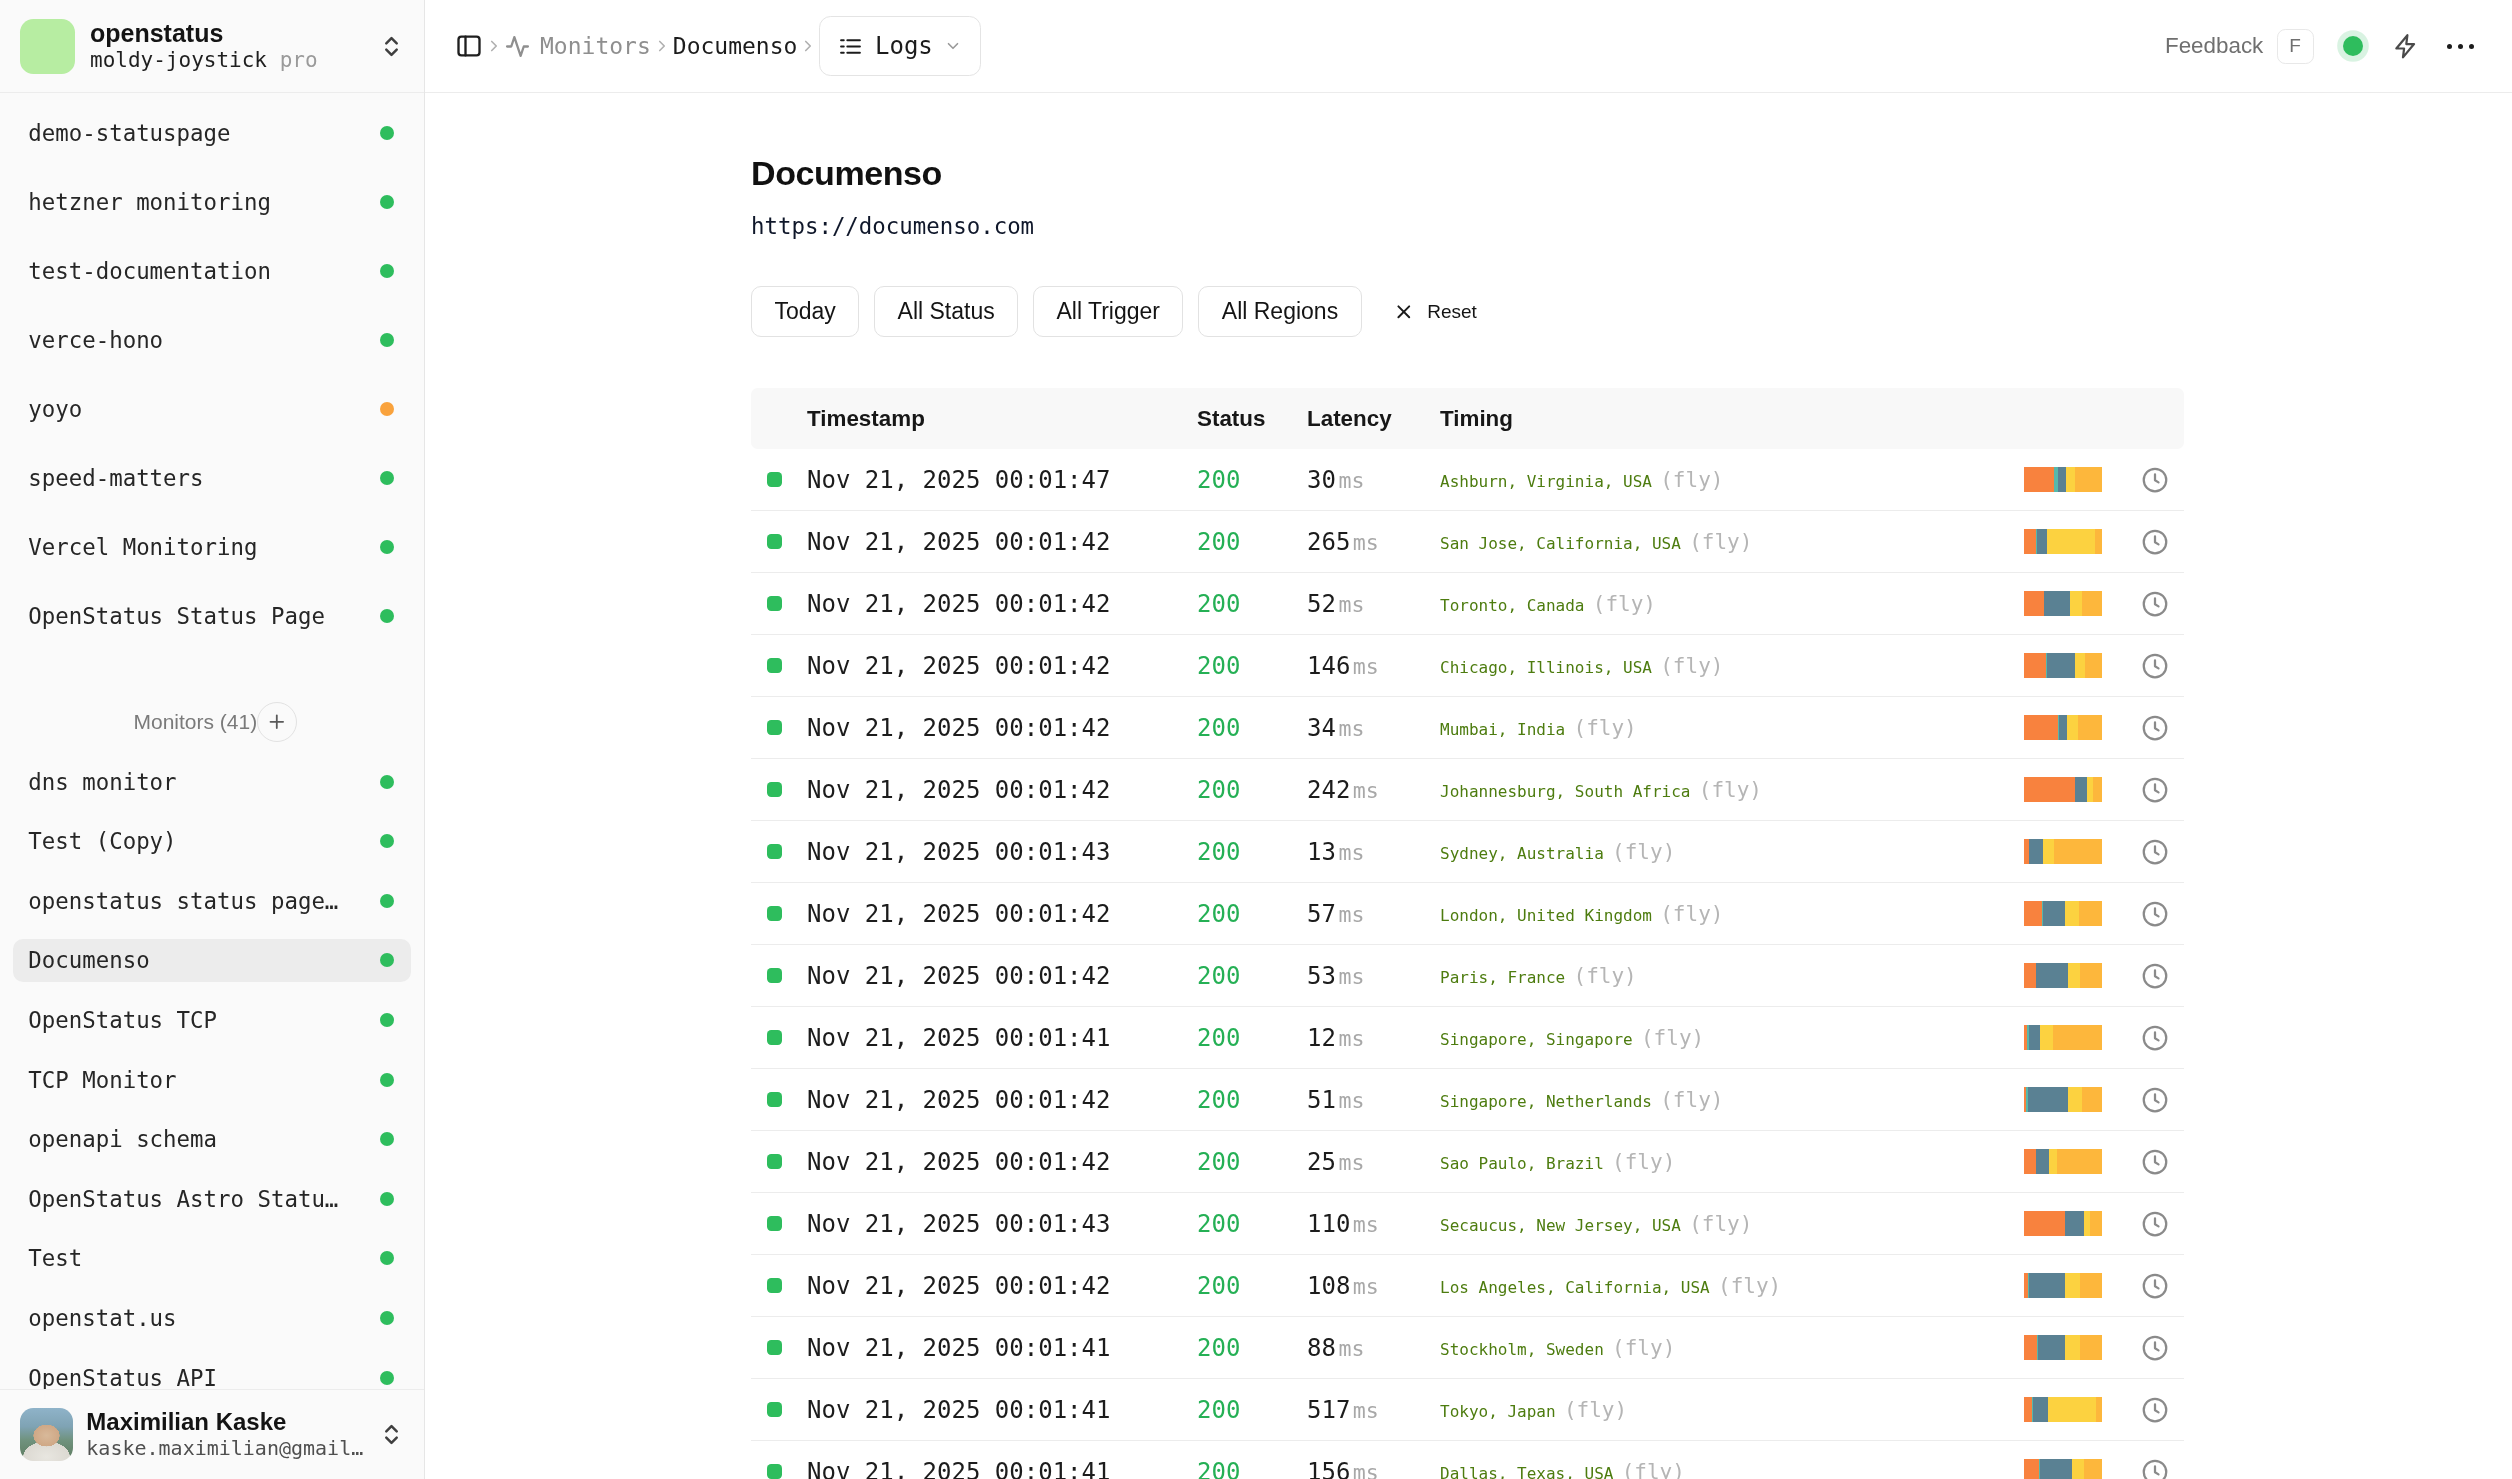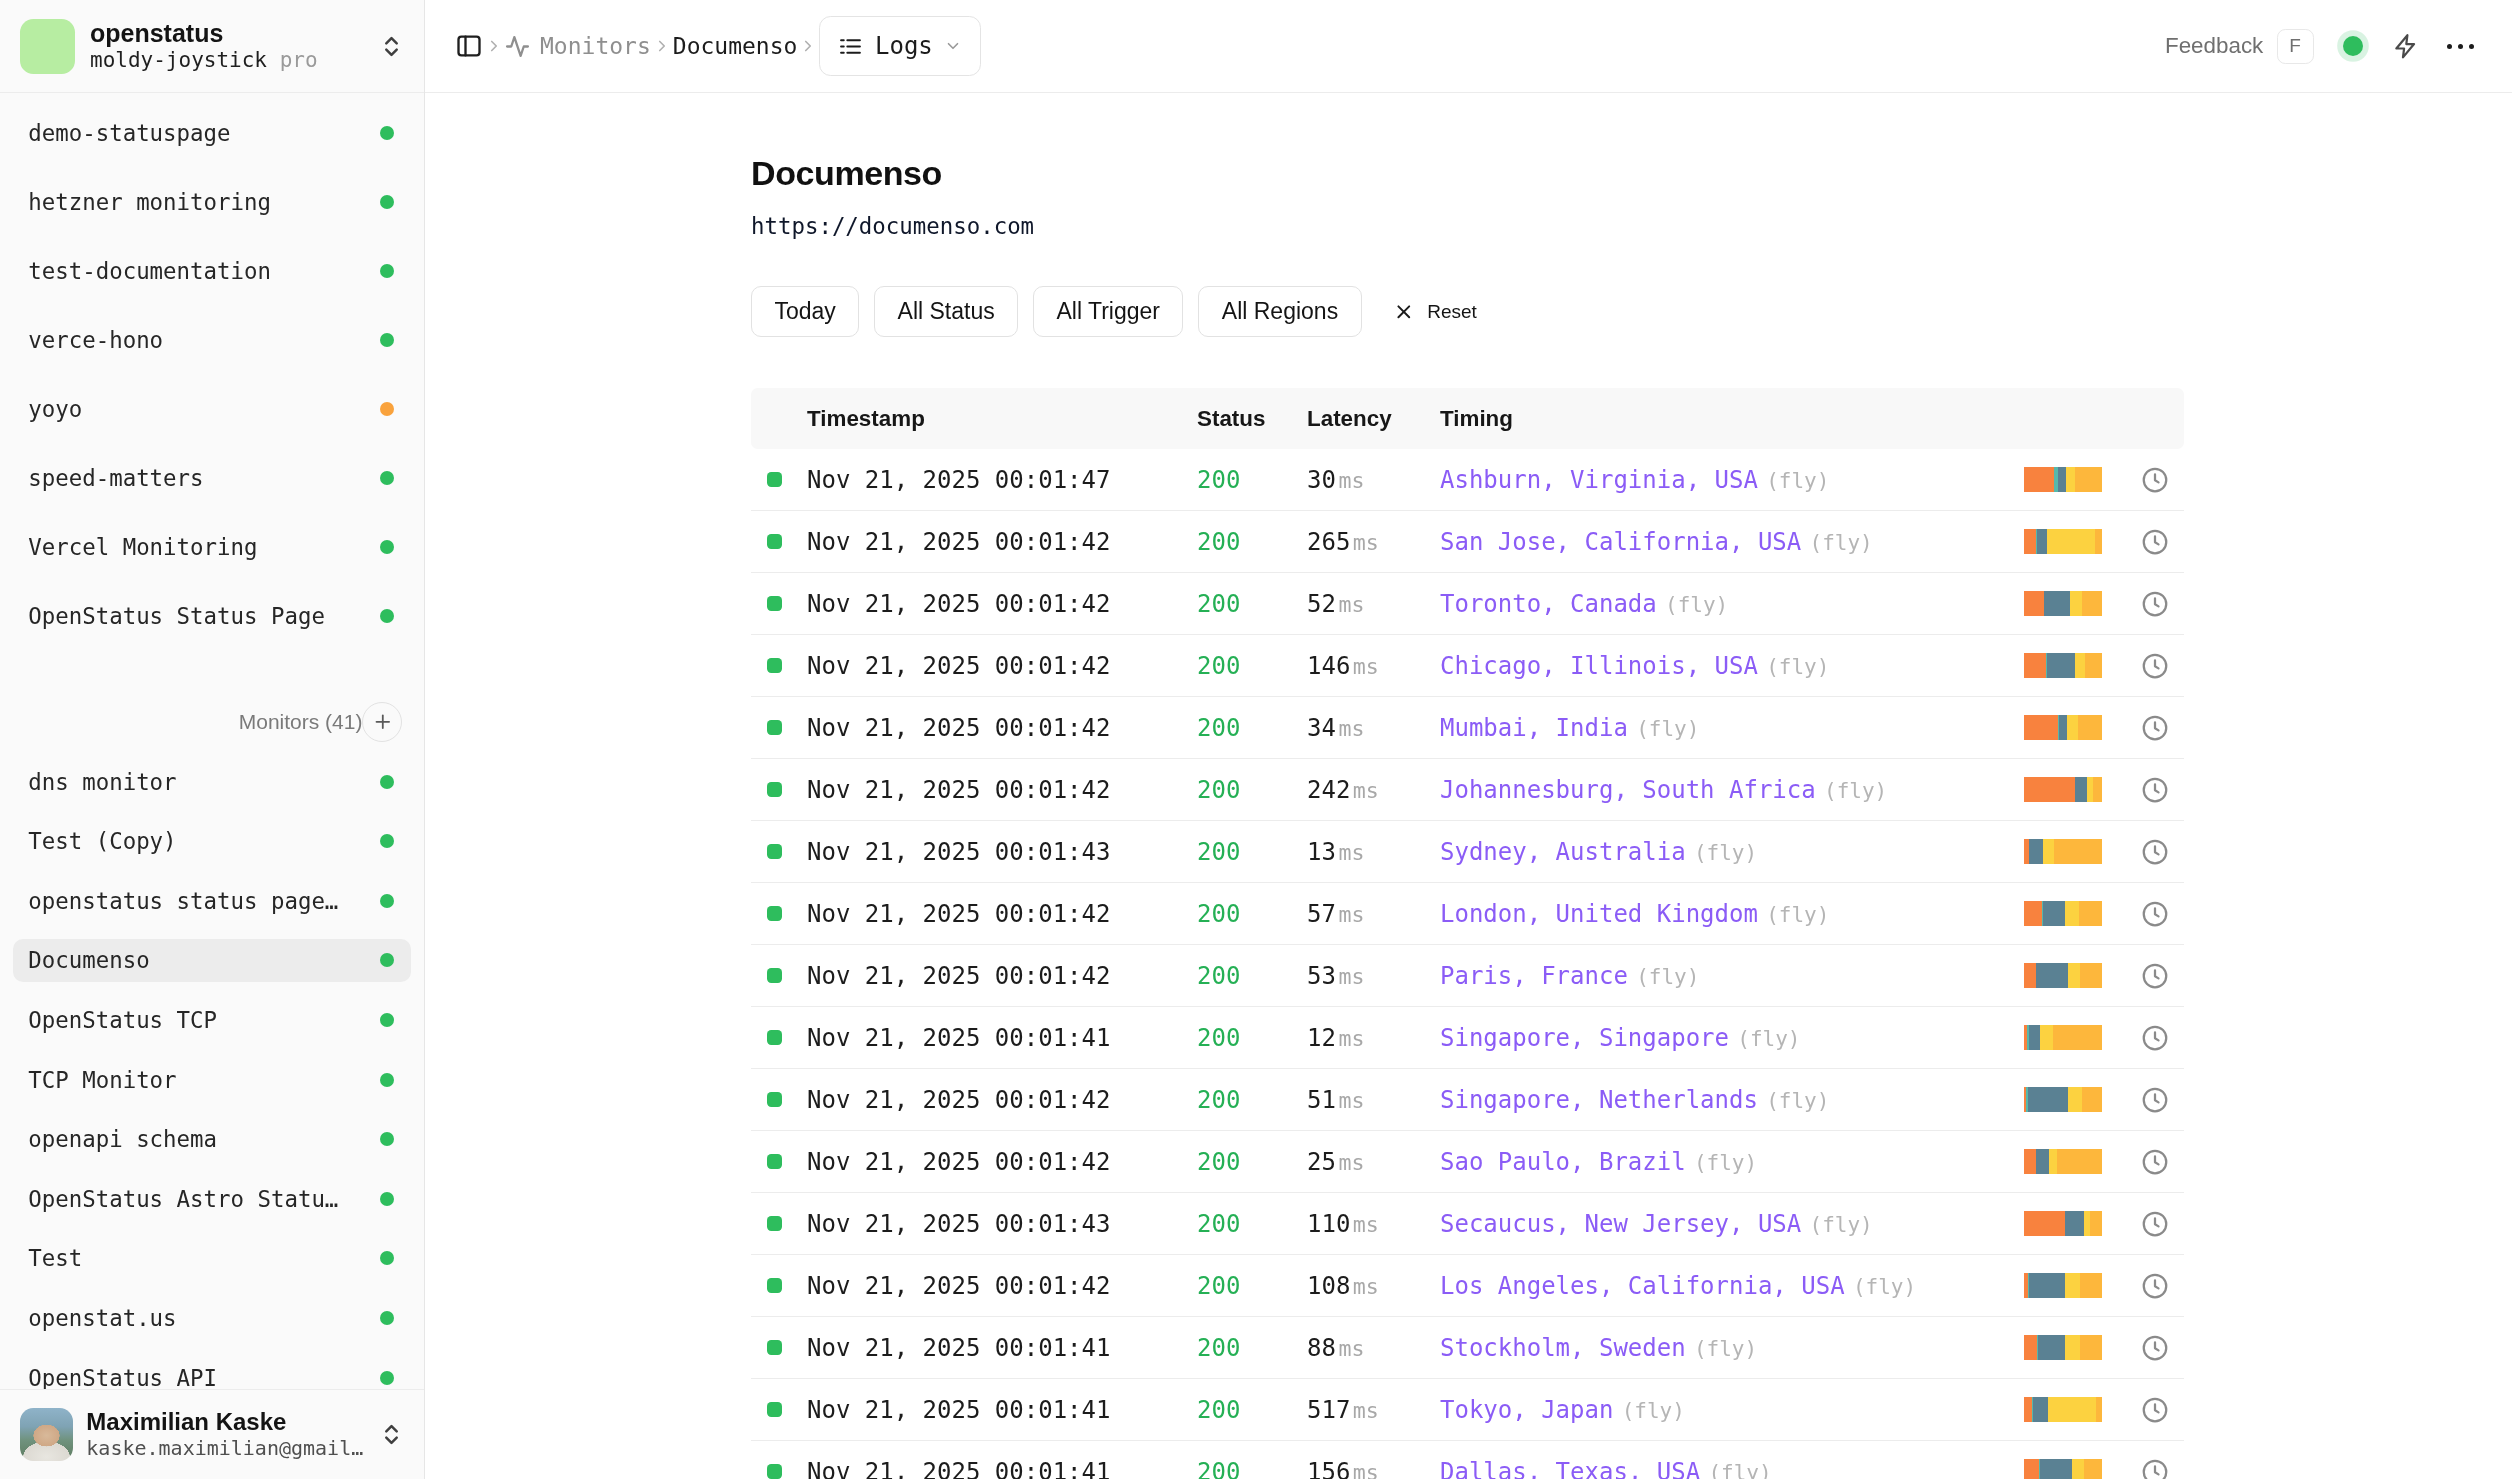--- a/index.html
+++ b/index.html
@@ -39,21 +39,21 @@
   }
   .side-item.selected { background:#ececec; }
   .side-label {
     font-family:"DejaVu Sans Mono", monospace; font-size:22.4px; color:#262626;
     white-space:nowrap; overflow:hidden; max-width:349px;
   }
   .side-dot { width:14px; height:14px; border-radius:50%; flex:none; }
 
   .section-row {
     margin-top:47px; height:43px; padding:0 8.3px 0 15px;
-    display:flex; align-items:center; justify-content:flex-end; flex:none;
+    display:flex; align-items:center; justify-content:center; flex:none;
   }
   .section-label { font-size:21px; color:#7a7a7a; font-weight:500; }
   .plus-btn {
     width:40px; height:40px; border-radius:50%; border:0.8px solid #e2e2e2;
     background:transparent; display:flex; align-items:center; justify-content:center;
     cursor:pointer;
   }
 
   .user-footer {
     border-top:0.8px solid #ececec; height:90px; padding:0 20px;
@@ -135,21 +135,21 @@
   }
   .trow { height:62px; border-bottom:0.8px solid #ececec; cursor:pointer; }
   .c-dot { padding-left:16px; display:flex; }
   .sq { width:15px; height:15px; border-radius:4.2px; }
   .c-ts { font-family:"DejaVu Sans Mono", monospace; font-size:24px; color:#1c1c1c; white-space:nowrap; }
   .c-st { font-family:"DejaVu Sans Mono", monospace; font-size:24px; }
   .c-lat { font-family:"DejaVu Sans Mono", monospace; white-space:nowrap; }
   .lat-v { font-size:24px; color:#1c1c1c; }
   .lat-u { font-size:21.6px; color:#a8a8a8; margin-left:2.5px; }
   .c-reg { font-family:"DejaVu Sans Mono", monospace; white-space:nowrap; overflow:hidden; }
-  .reg-t { font-size:24px; color:#8b5cf6; }
+  .reg-t { font-size:16px; color:#4d7c0f; }
   .reg-p { font-size:21px; color:#b5b5b5; margin-left:8.3px; }
   .tbar { width:78px; height:25px; display:flex; overflow:hidden; }
   .tbar span { height:100%; }
   .c-clk { display:flex; justify-content:center; }
 </style>
 </head>
 <body>
 
 <aside class="sidebar">
   <div class="ws-header">

